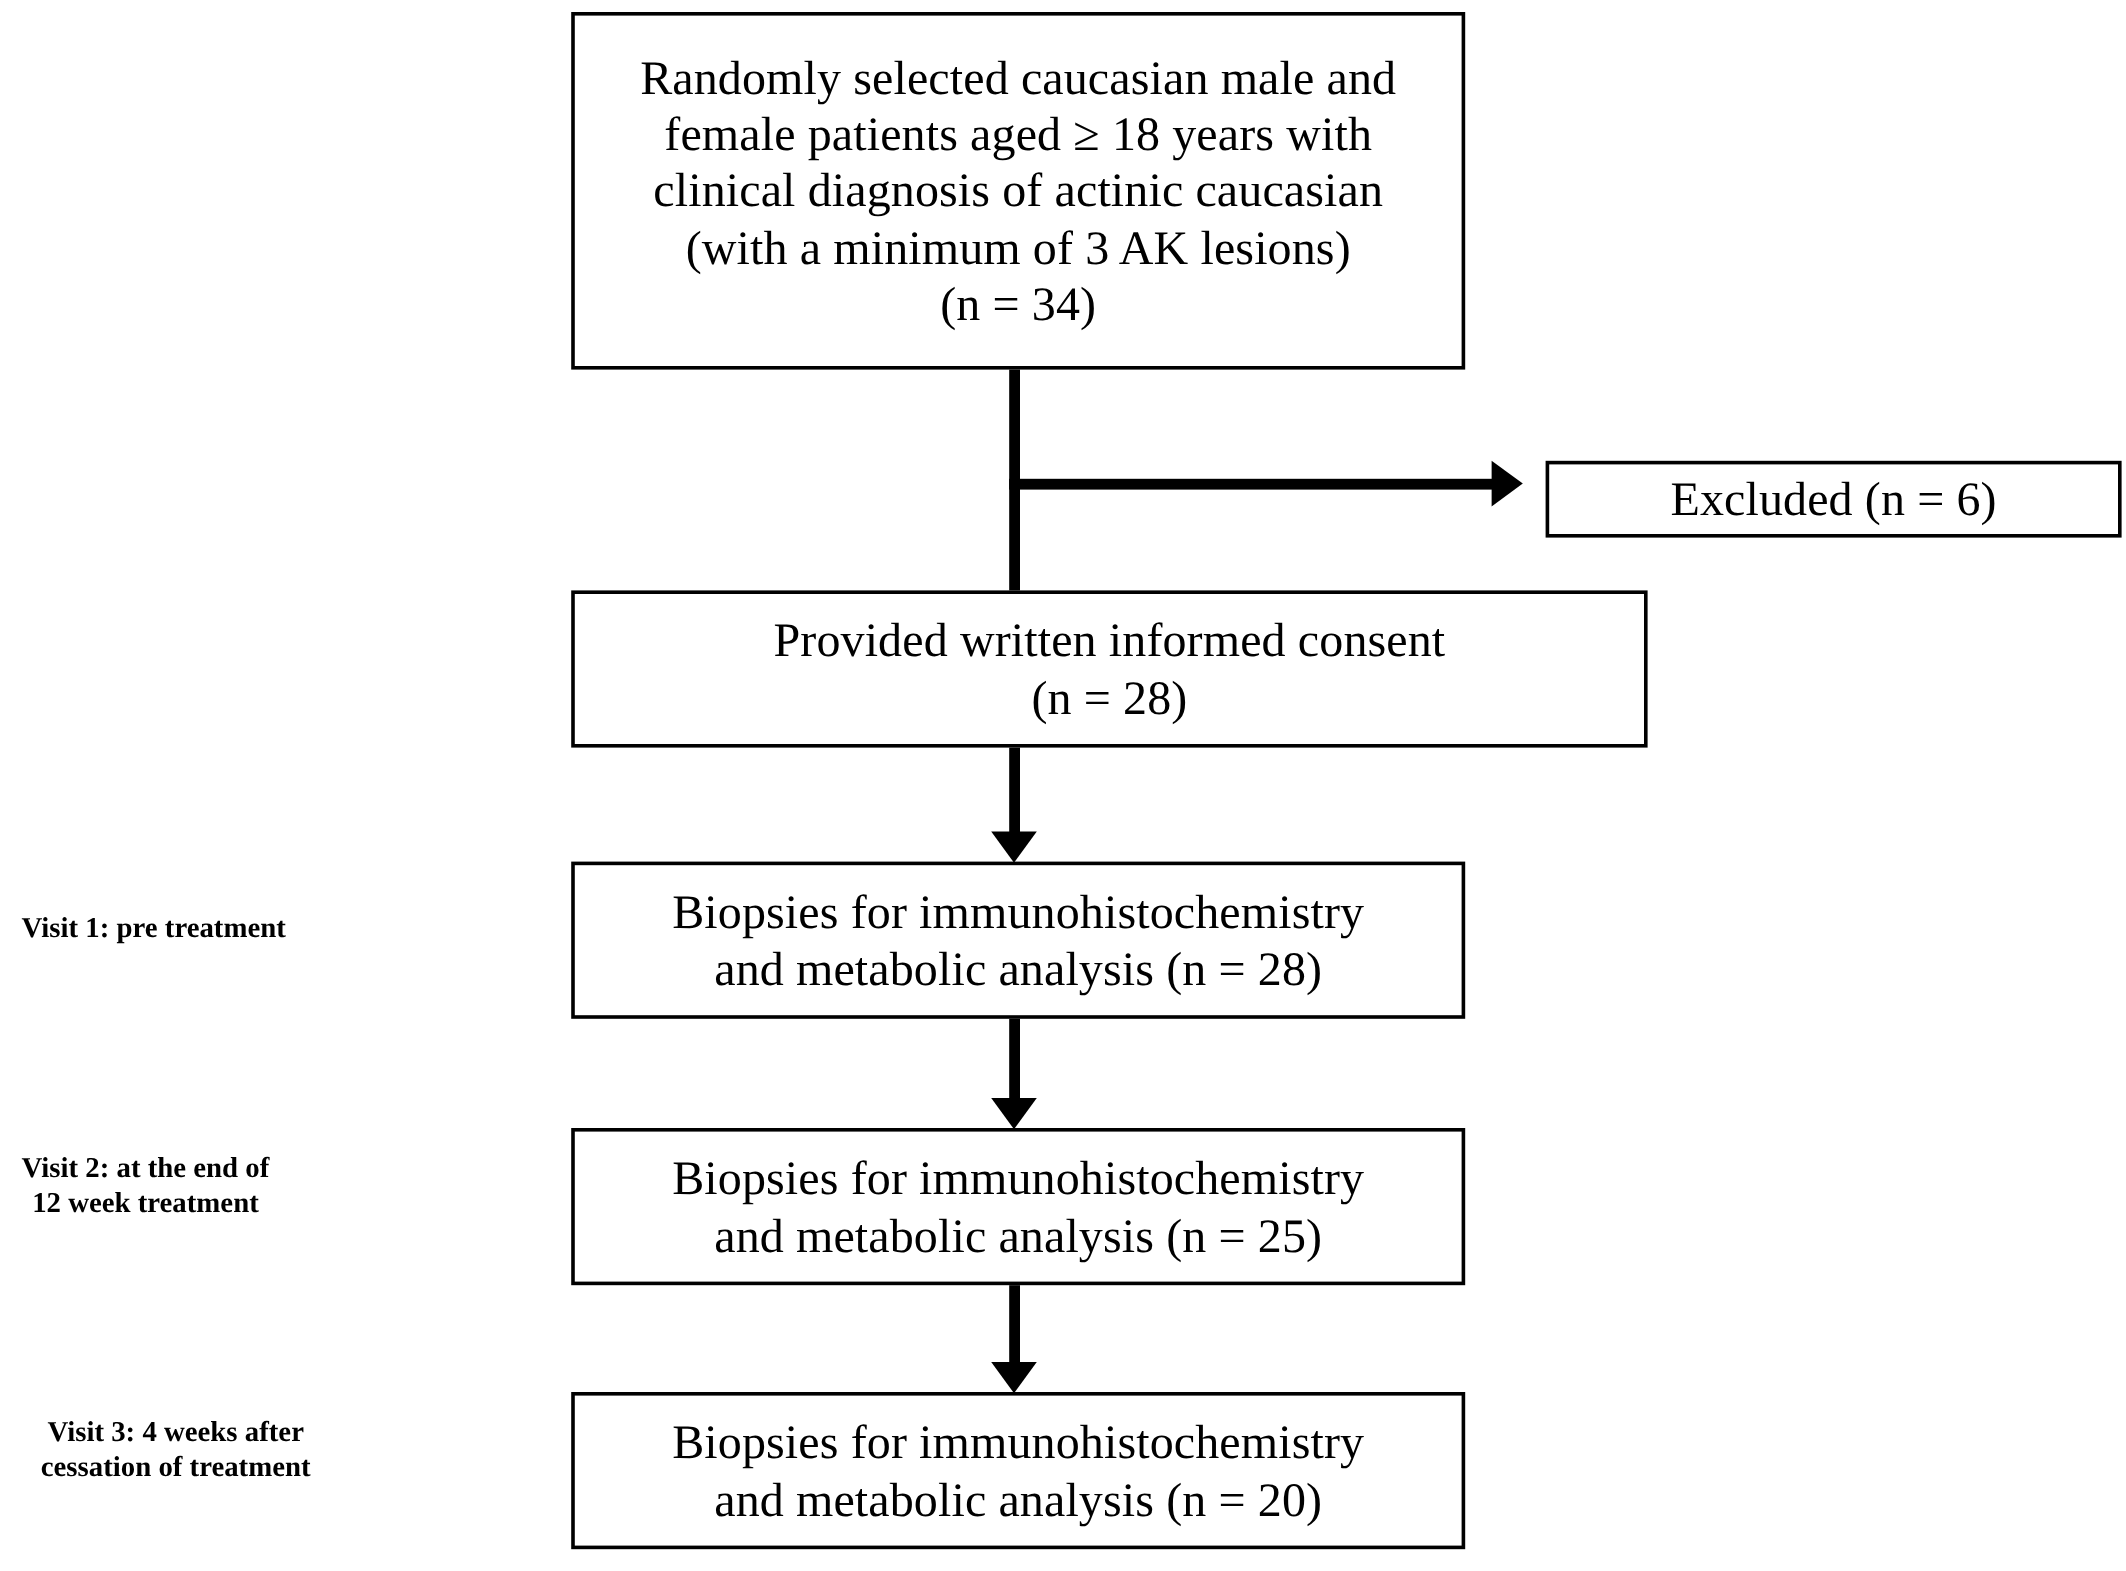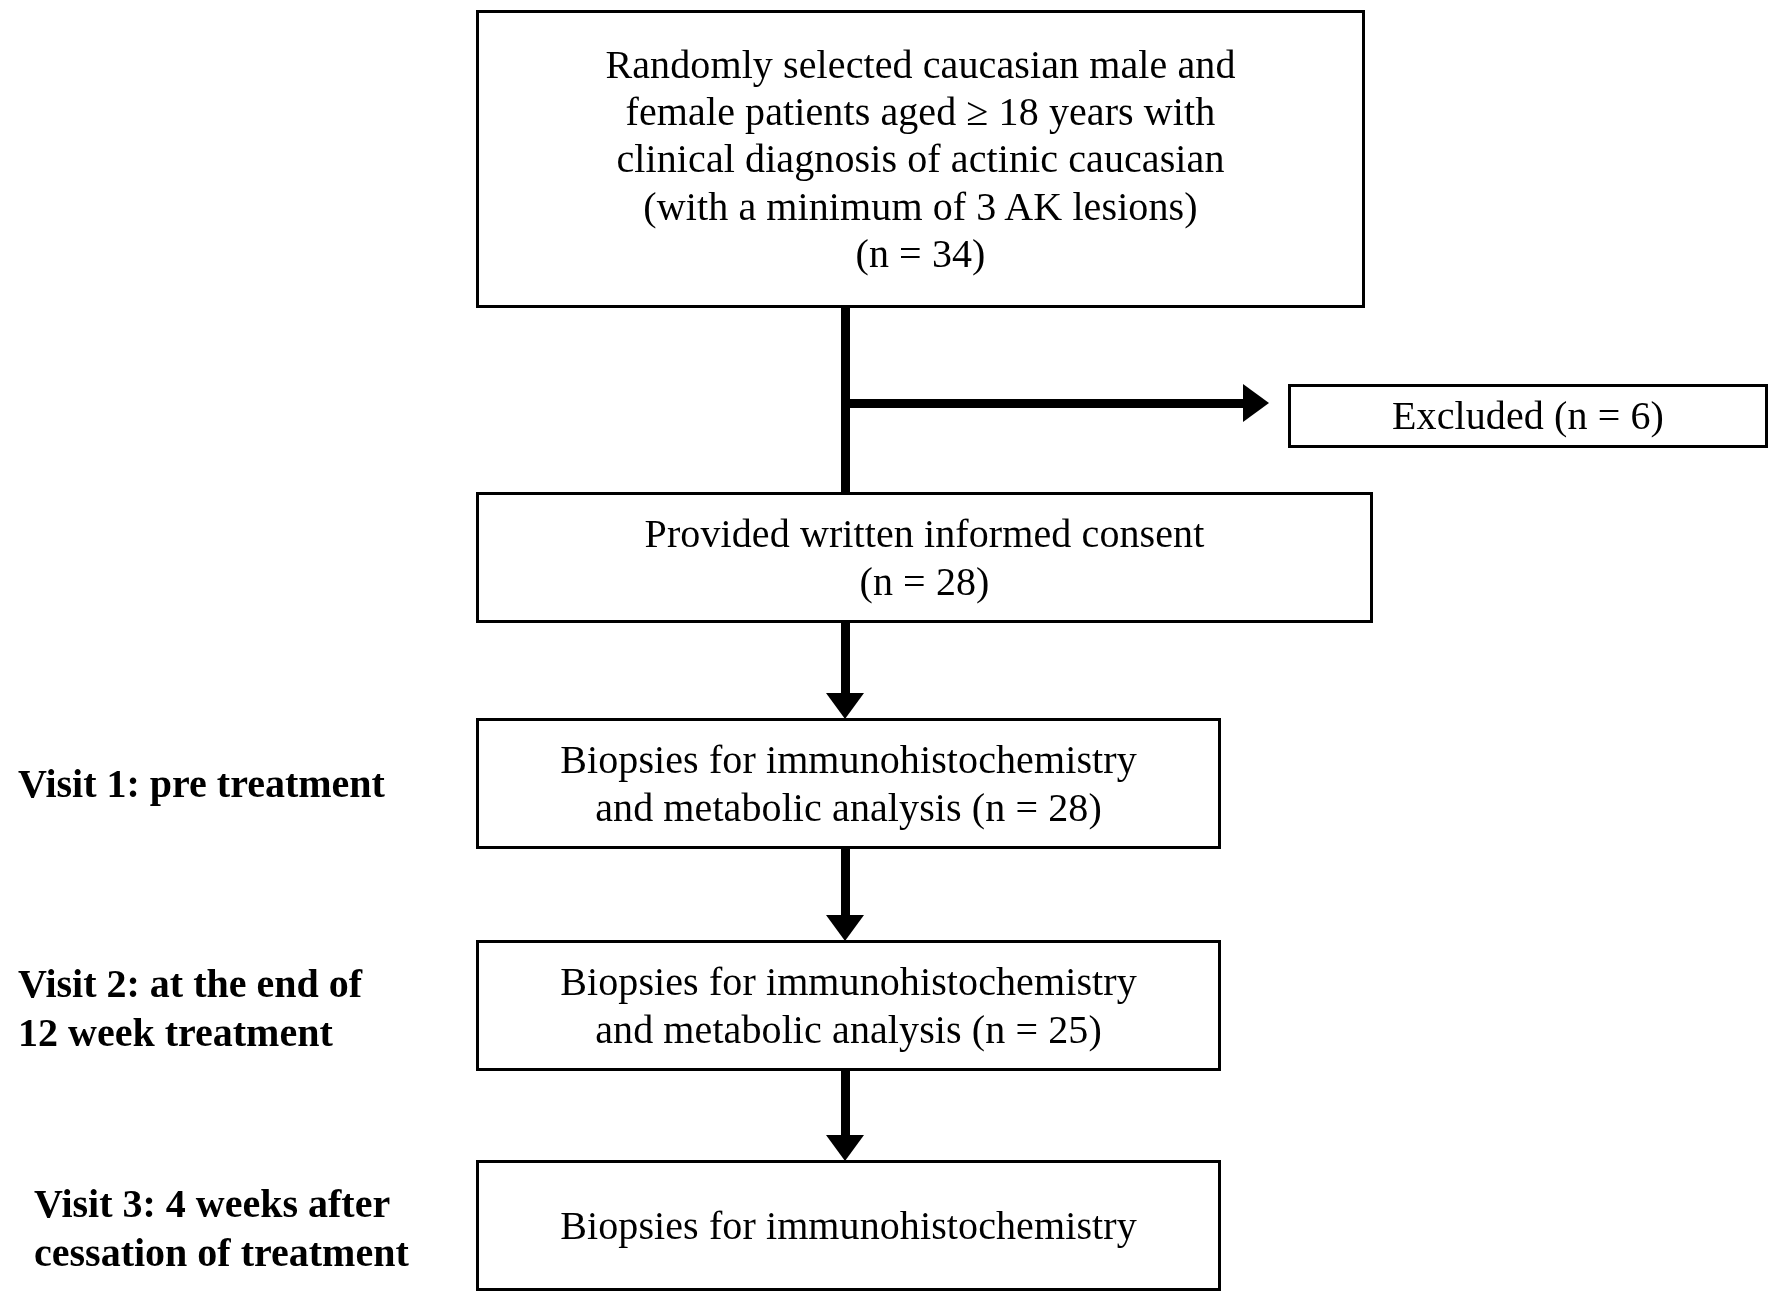--- a/index.html
+++ b/index.html
@@ -31,35 +31,35 @@
     align-items: center;
     justify-content: center;
     text-align: center;
     font-size: 40px;
     line-height: 1.18;
     letter-spacing: 0.1px;
   }
   .node .ln { display: block; white-space: nowrap; }
 
   
-  #node-eligibility { left: 476px; top: 10px;   width: 889px; height: 298px; }
+  #node-eligibility { left: 476px; top: 10px;   width: 745px; height: 298px; }
   #node-excluded    { left: 1288px; top: 384px; width: 480px; height: 64px;  }
   #node-consent     { left: 476px;  top: 492px; width: 897px; height: 131px; }
   #node-visit1-box  { left: 476px;  top: 718px; width: 745px; height: 131px; }
   #node-visit2-box  { left: 476px;  top: 940px; width: 745px; height: 131px; }
   #node-visit3-box  { left: 476px;  top: 1160px; width: 745px; height: 131px; }
 
   
   .visit-label {
     position: absolute;
     font-weight: bold;
-    font-size: 40px;
+    font-size: 24px;
     line-height: 1.22;
     color: #000000;
-    text-align: left;
+    text-align: center;
     white-space: nowrap;
   }
   #label-visit1 { left: 18px; top: 760px; }
   #label-visit2 { left: 18px; top: 960px; }
   #label-visit3 { left: 34px; top: 1180px; }
 
   
   .conn {
     position: absolute;
     background: #000000;
@@ -125,20 +125,21 @@
     <span class="ln">and metabolic analysis (n = 28)</span>
   </div>
 
   <div class="node" id="node-visit2-box">
     <span class="ln">Biopsies for immunohistochemistry</span>
     <span class="ln">and metabolic analysis (n = 25)</span>
   </div>
 
   <div class="node" id="node-visit3-box">
     <span class="ln">Biopsies for immunohistochemistry</span>
+    <span class="ln">and metabolic analysis (n = 20)</span>
   </div>
 
   <div class="visit-label" id="label-visit1">
     <div>Visit 1: pre treatment</div>
   </div>
 
   <div class="visit-label" id="label-visit2">
     <div>Visit 2: at the end of</div>
     <div>12 week treatment</div>
   </div>

